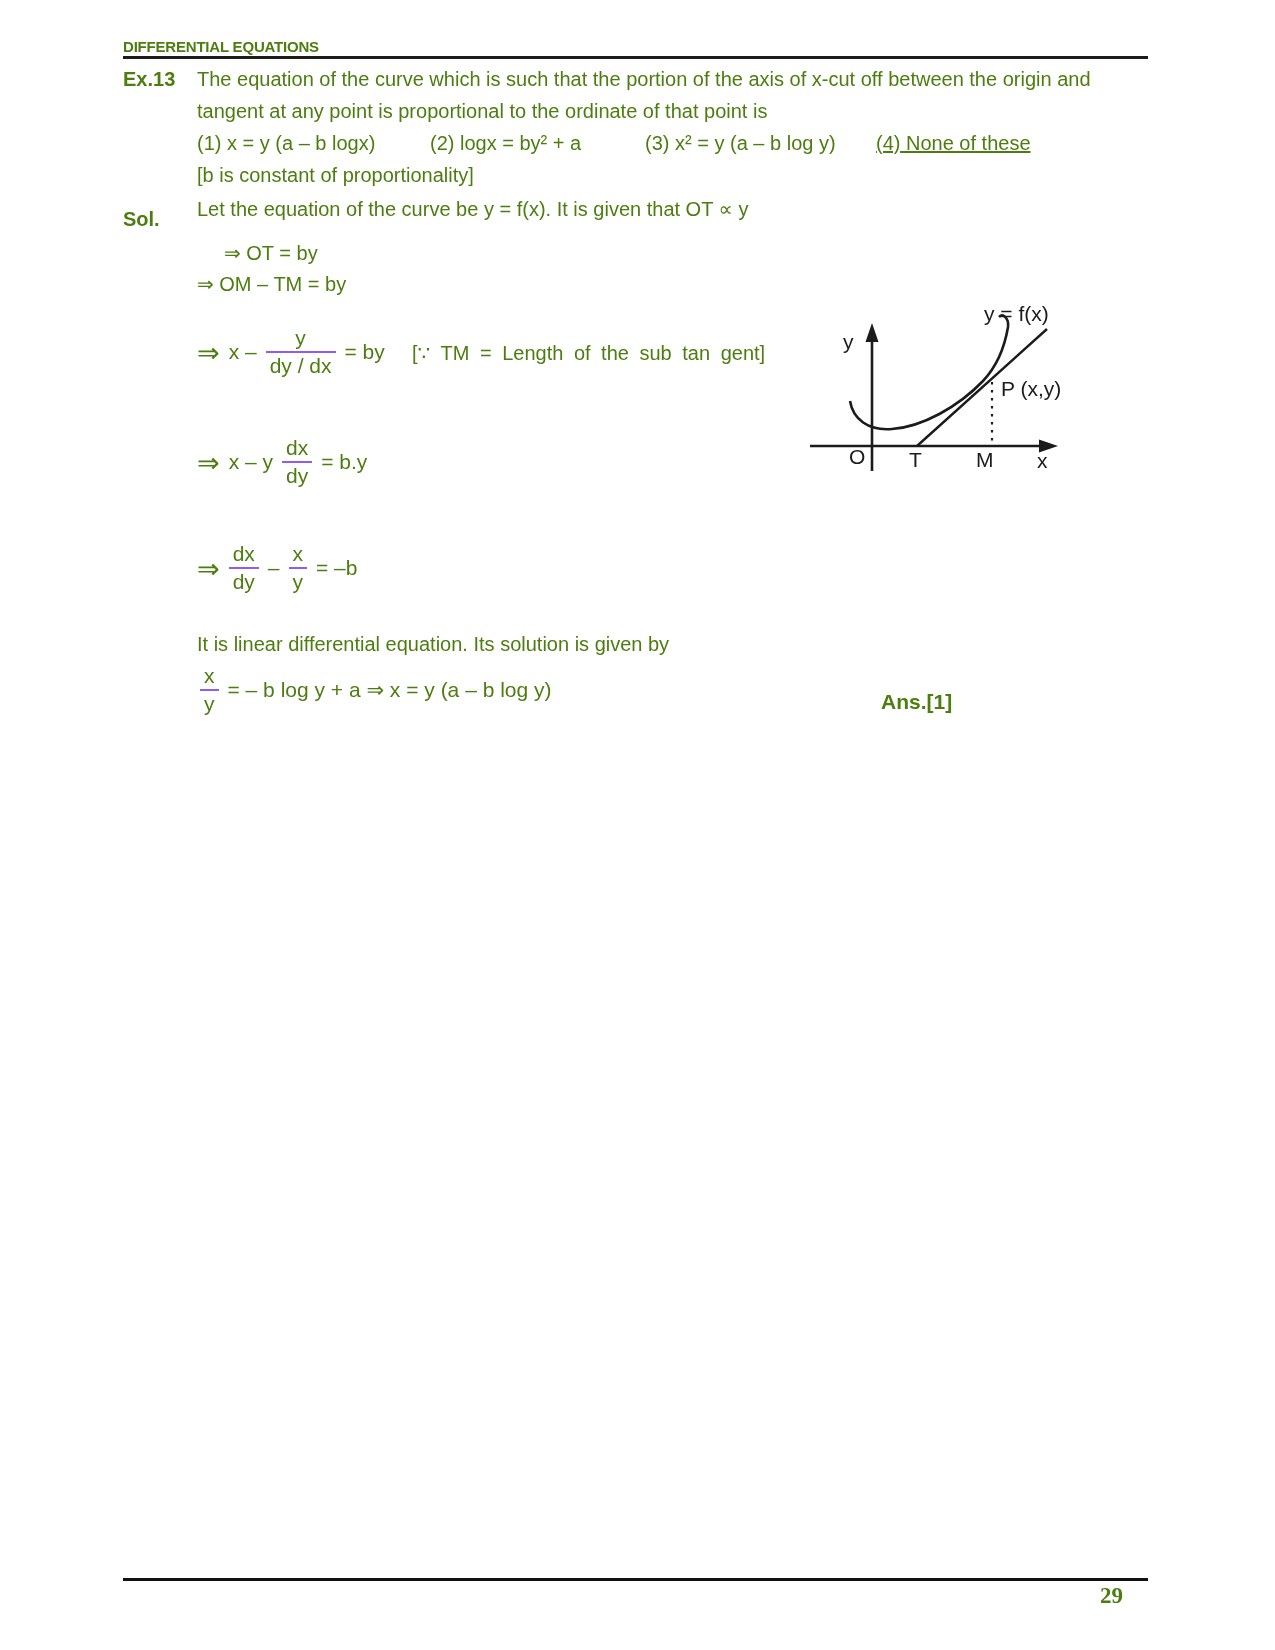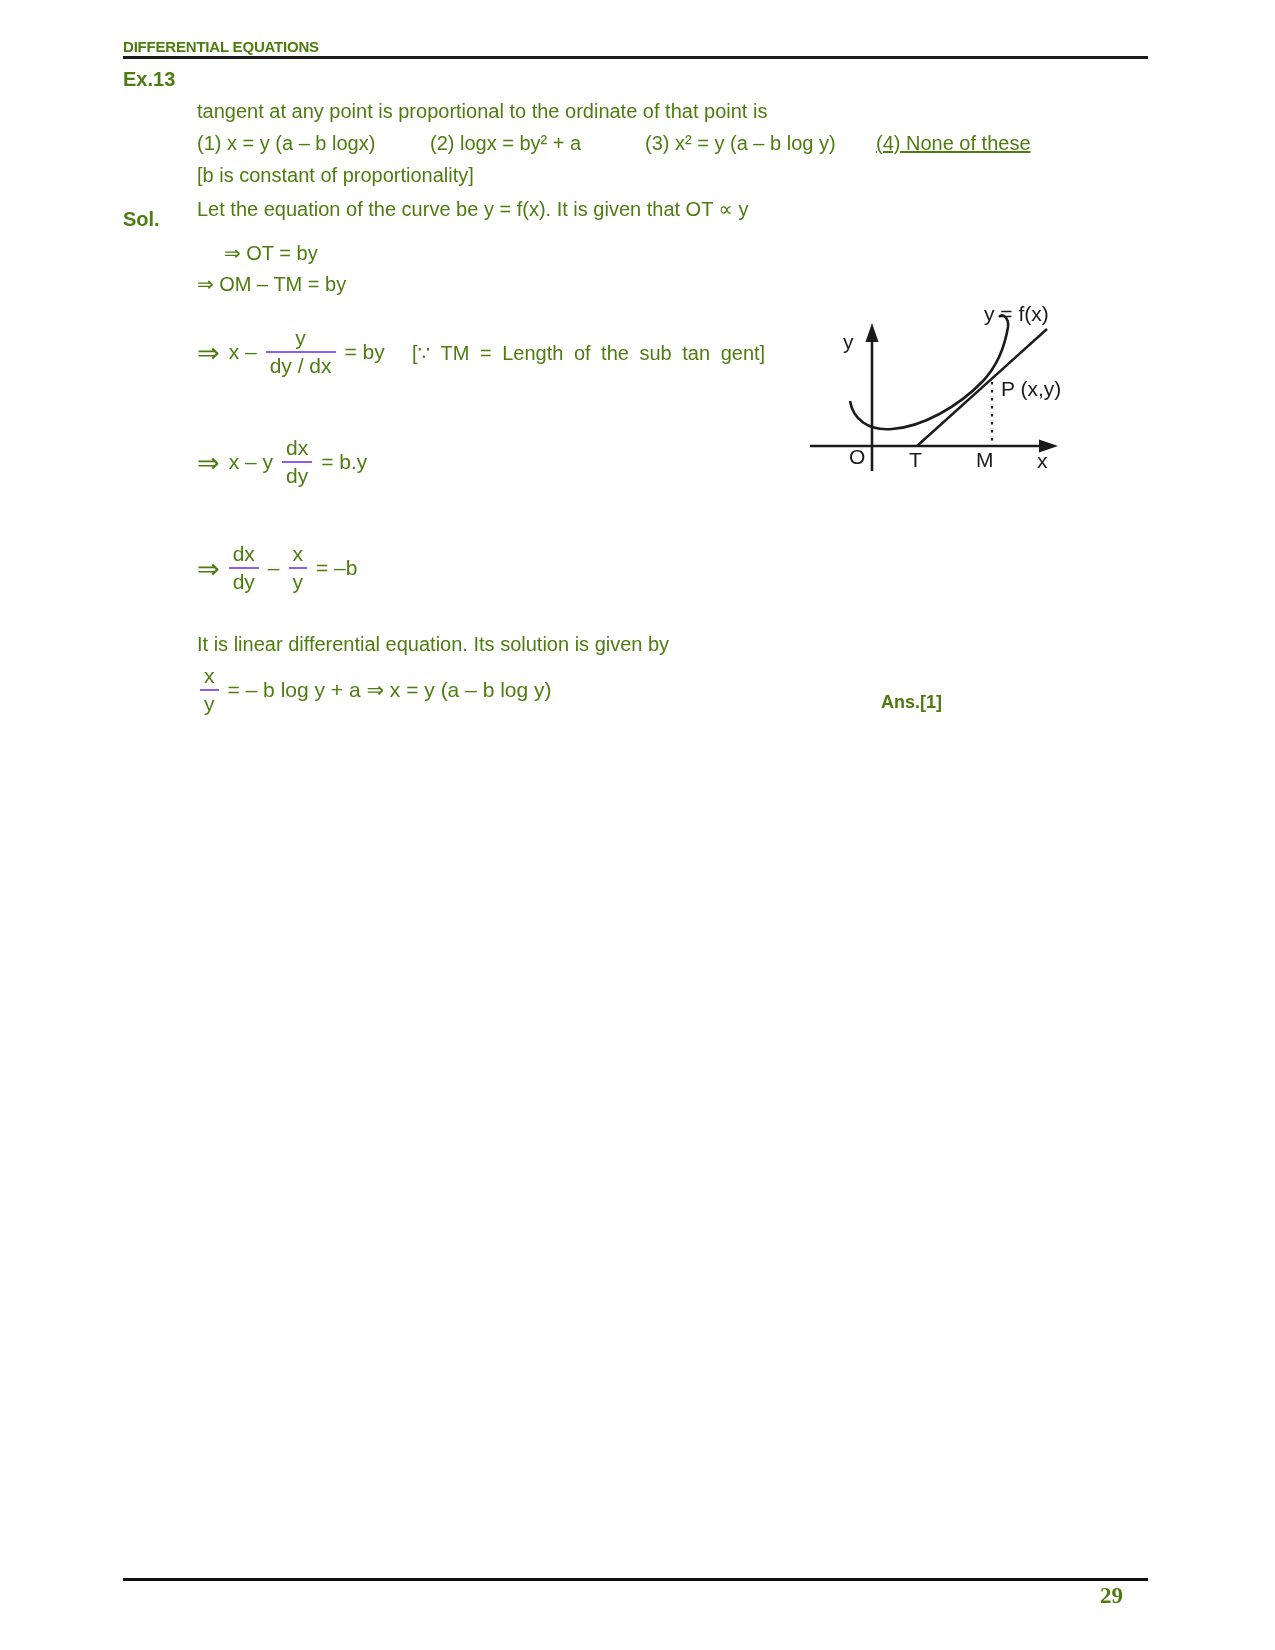--- a/index.html
+++ b/index.html
@@ -41,37 +41,38 @@
   #eqfinal{left:200px;top:657px;height:66px;}
 
   .frac{display:inline-flex;flex-direction:column;align-items:center;line-height:24px;}
   .frac .num{display:block;padding:0 4px 1px;}
   .frac .den{display:block;border-top:2px solid #8b5cf6;padding:1px 4px 0;}
 
   .arrow{font-size:27px;line-height:1;position:relative;top:1px;}
 
   .eq-comment{left:412px;top:340px;font-size:20px;word-spacing:5px;}
   .linear-text{left:197px;top:631px;}
-  .ans{left:881px;top:689px;font-weight:bold;font-size:18px;}
+  .ans{left:881px;top:689px;font-weight:bold;font-size:21px;}
 
   .diagram{position:absolute;left:793px;top:283px;}
   .diagram text{font-family:"Liberation Sans", sans-serif;font-size:21px;fill:#1b1b1b;}
 
   .footer-rule{left:123px;top:1578px;width:1025px;height:3px;background:#111111;}
   .page-num{left:1100px;top:1583px;font-family:"Liberation Serif", serif;font-weight:bold;font-size:23px;}
 </style>
 </head>
 <body>
 
 <div class="page">
 
   <div class="abs hdr">DIFFERENTIAL EQUATIONS</div>
   <div class="abs hdr-rule"></div>
 
   <div class="abs ex-label">Ex.13</div>
+  <div class="abs p-line1">The equation of the curve which is such that the portion of the axis of x-cut off between the origin and</div>
   <div class="abs p-line2">tangent at any point is proportional to the ordinate of that point is</div>
 
   <div class="abs opt1">(1) x = y (a – b logx)</div>
   <div class="abs opt2">(2) logx = by² + a</div>
   <div class="abs opt3">(3) x² = y (a – b log y)</div>
   <div class="abs opt4">(4) None of these</div>
 
   <div class="abs p-note">[b is constant of proportionality]</div>
 
   <div class="abs sol-label">Sol.</div>

